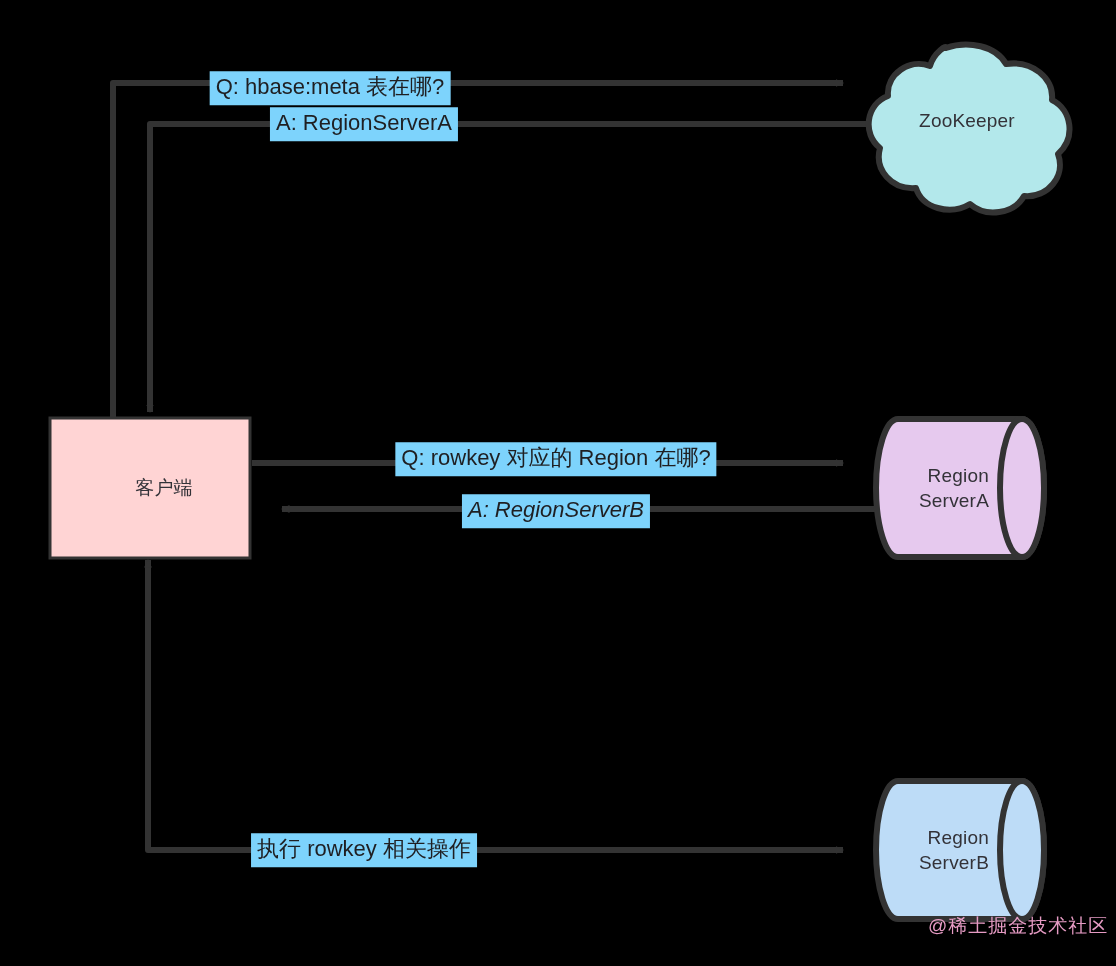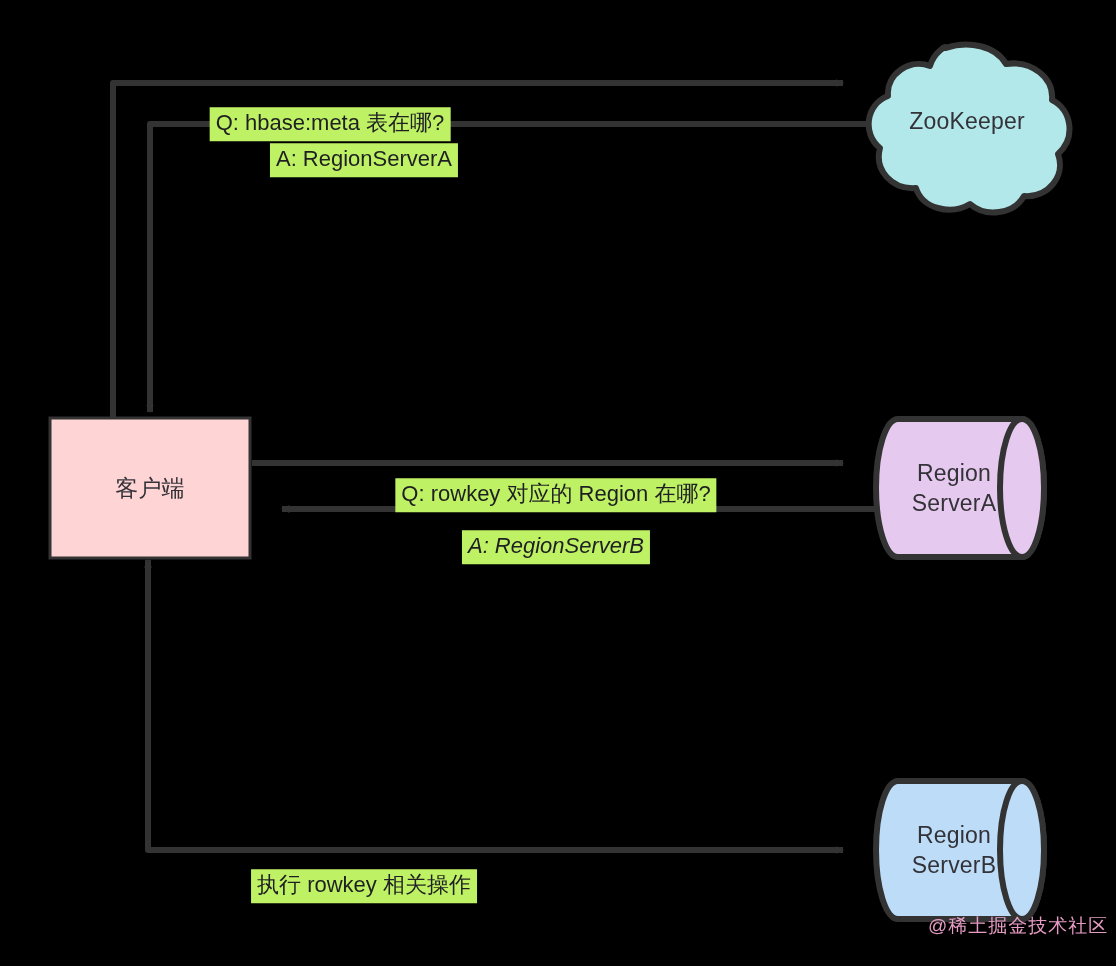--- a/index.html
+++ b/index.html
@@ -22,38 +22,37 @@
     left: 0;
     top: 0;
     width: 1116px;
     height: 966px;
   }
   .node-label {
     position: absolute;
     display: flex;
     align-items: center;
     justify-content: center;
-    text-align: center;
+    text-align: right;
     color: #333238;
-    font-size: 23px;
+    font-size: 19px;
     line-height: 1.32;
     letter-spacing: 0.2px;
     pointer-events: none;
     white-space: pre-line;
   }
   .edge-label {
     position: absolute;
-    background: #bef264;
+    background: #7dd3fc;
     color: #1f1f22;
     font-size: 22px;
     line-height: 1.25;
     padding: 2px 6px 4px 6px;
     white-space: nowrap;
     transform: translate(-50%, -50%);
-    margin-top: 36px;
   }
   .watermark {
     position: absolute;
     color: #f9a8d4;
     font-size: 19px;
     letter-spacing: 1px;
     opacity: 0.92;
     white-space: nowrap;
   }
 </style>
@@ -104,21 +103,21 @@
       <path d="M898,419 L1022,419 A22,69 0 0 1 1022,557 L898,557 A22,69 0 0 1 898,419 z" fill="#e6c9ee" stroke="#333333" stroke-width="6" stroke-linejoin="round"></path>
       <ellipse cx="1022" cy="488" rx="22" ry="69" fill="#e6c9ee" stroke="#333333" stroke-width="6"></ellipse>
     </g>
 
     <g>
       <path d="M898,781 L1022,781 A22,69 0 0 1 1022,919 L898,919 A22,69 0 0 1 898,781 z" fill="#bddcf7" stroke="#333333" stroke-width="6" stroke-linejoin="round"></path>
       <ellipse cx="1022" cy="850" rx="22" ry="69" fill="#bddcf7" stroke="#333333" stroke-width="6"></ellipse>
     </g>
   </svg>
 
-  <div class="node-label" style="left:50px; top:418px; width:200px; height:140px;">客户端</div>
+  <div class="node-label" style="left:50px; top:418px; width:200px; height:140px;padding-left:14px;">客户端</div>
 
   <div class="node-label" style="left:874px; top:45px; width:186px; height:152px;">ZooKeeper</div>
 
   <div class="node-label" style="left:874px; top:419px; width:160px; height:138px;">Region
 ServerA</div>
 
   <div class="node-label" style="left:874px; top:781px; width:160px; height:138px;">Region
 ServerB</div>
 
   <div class="edge-label" style="left:330px; top:88px;">Q: hbase:meta 表在哪?</div>

